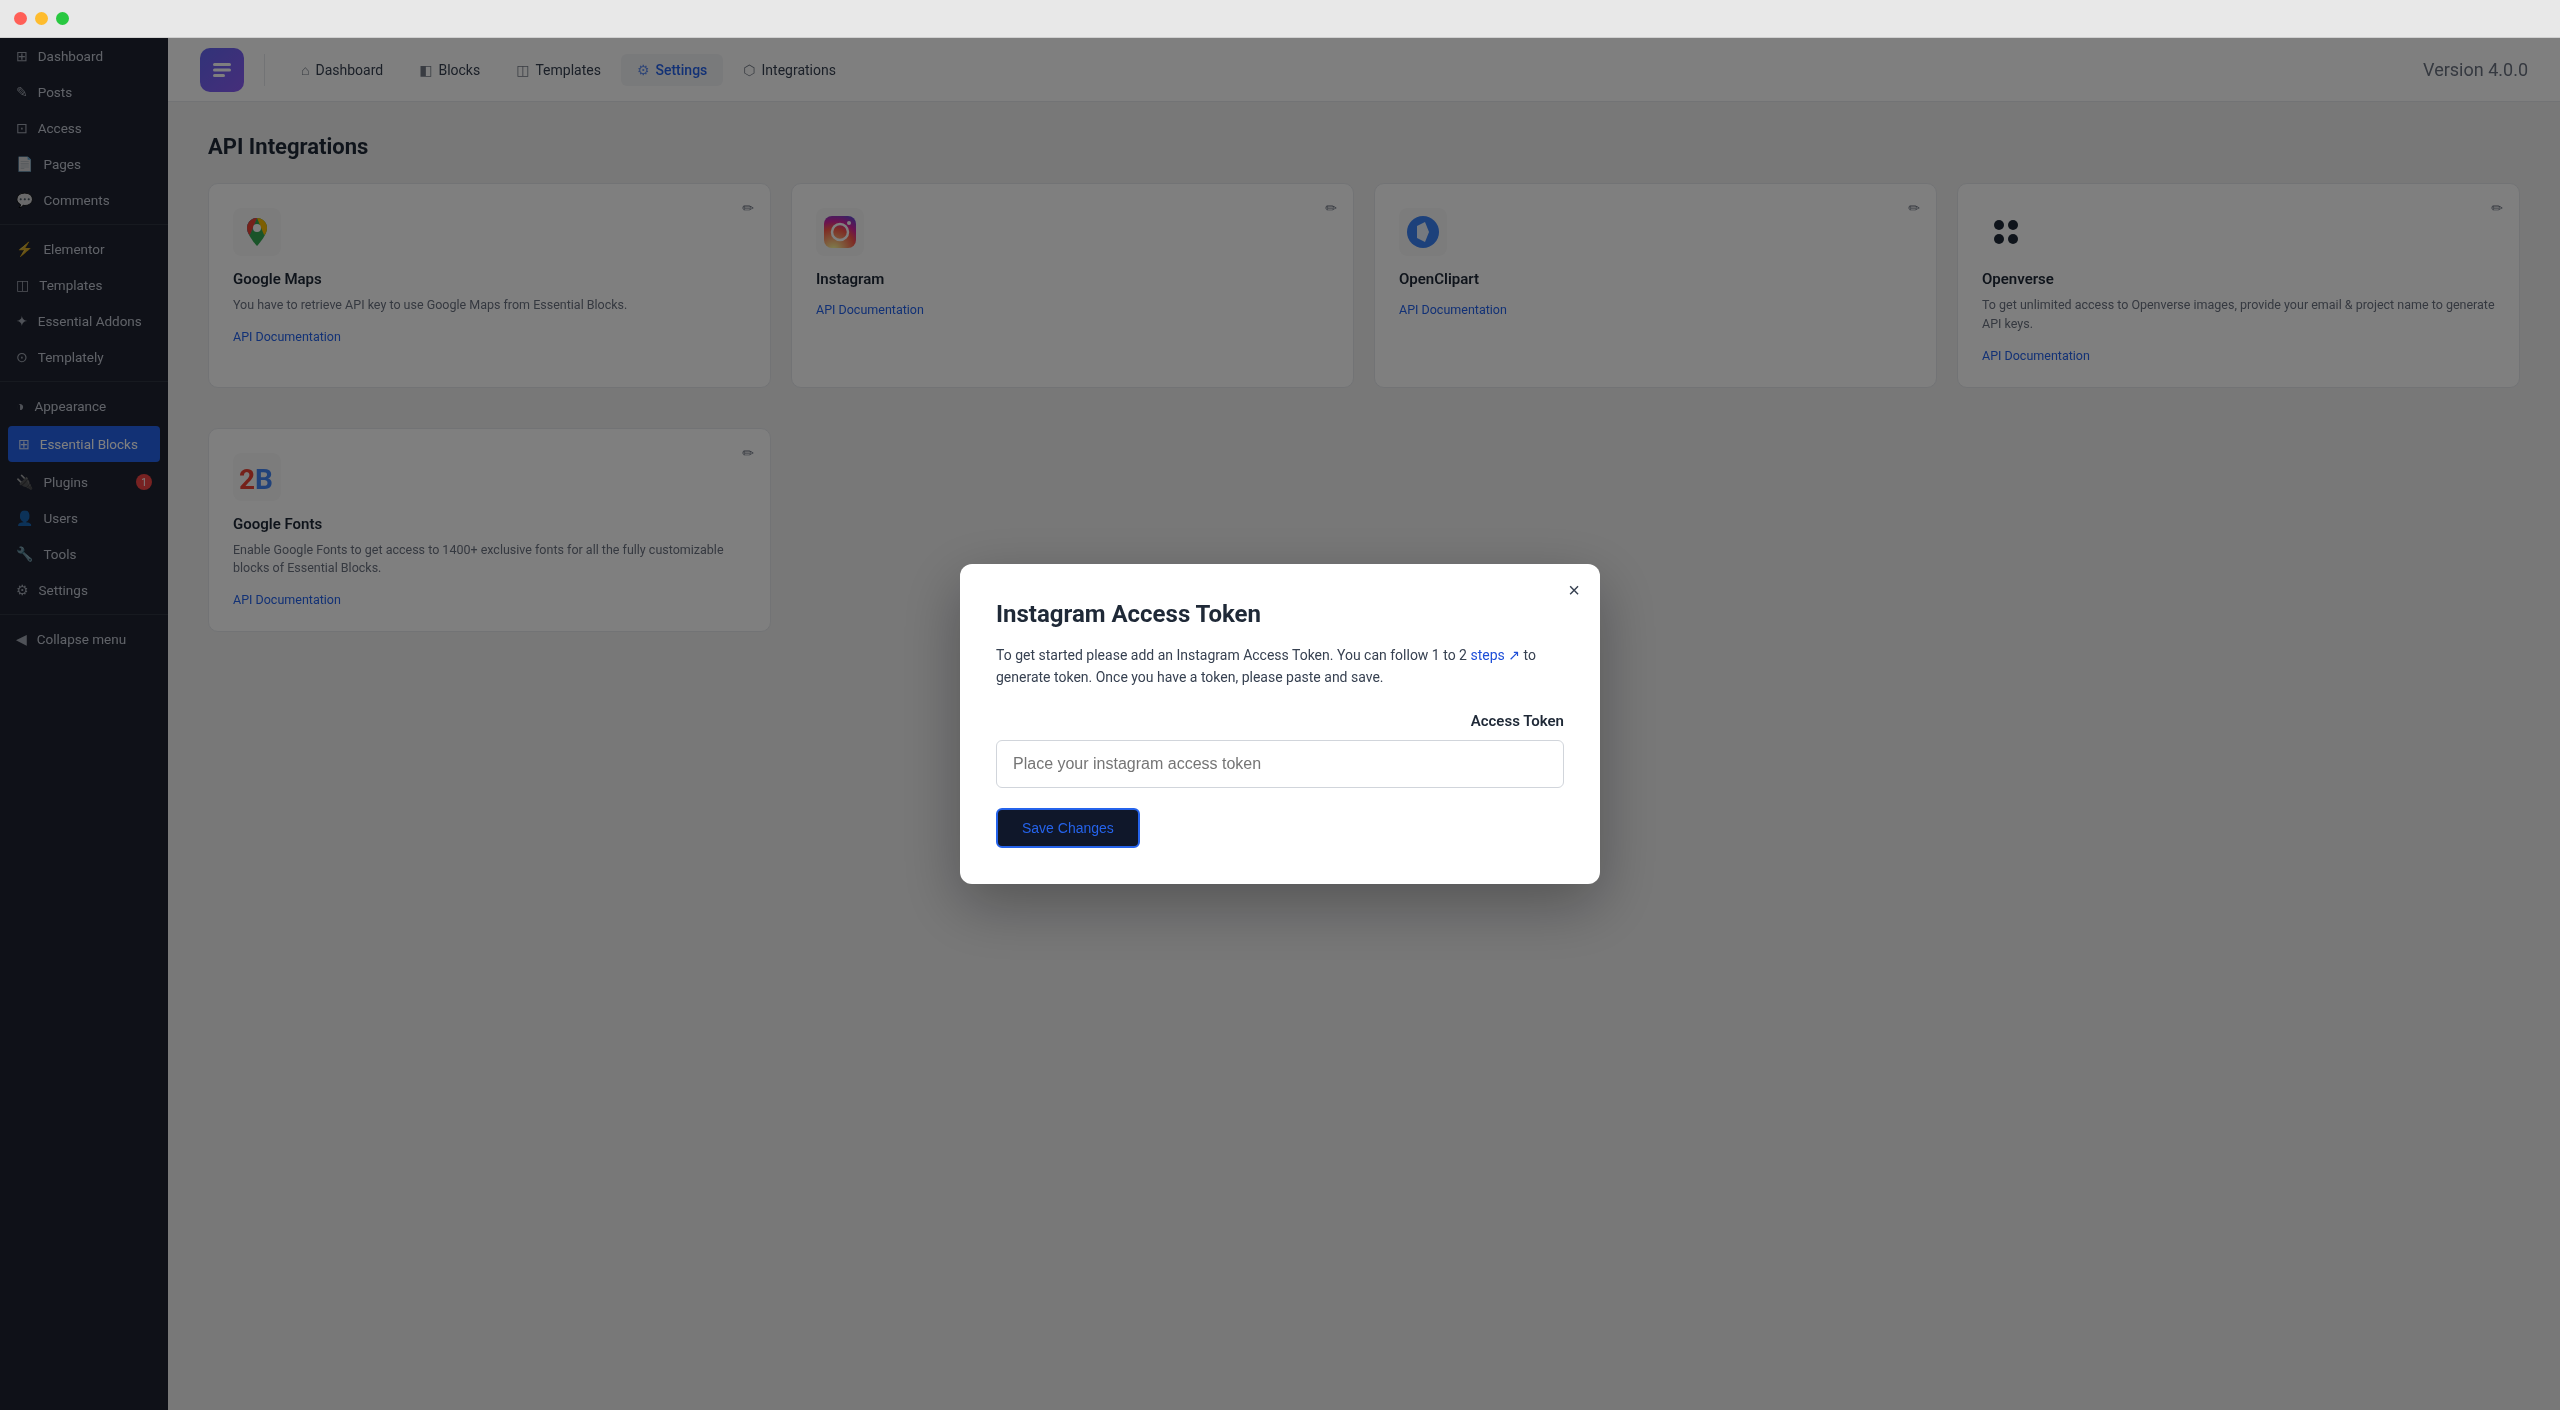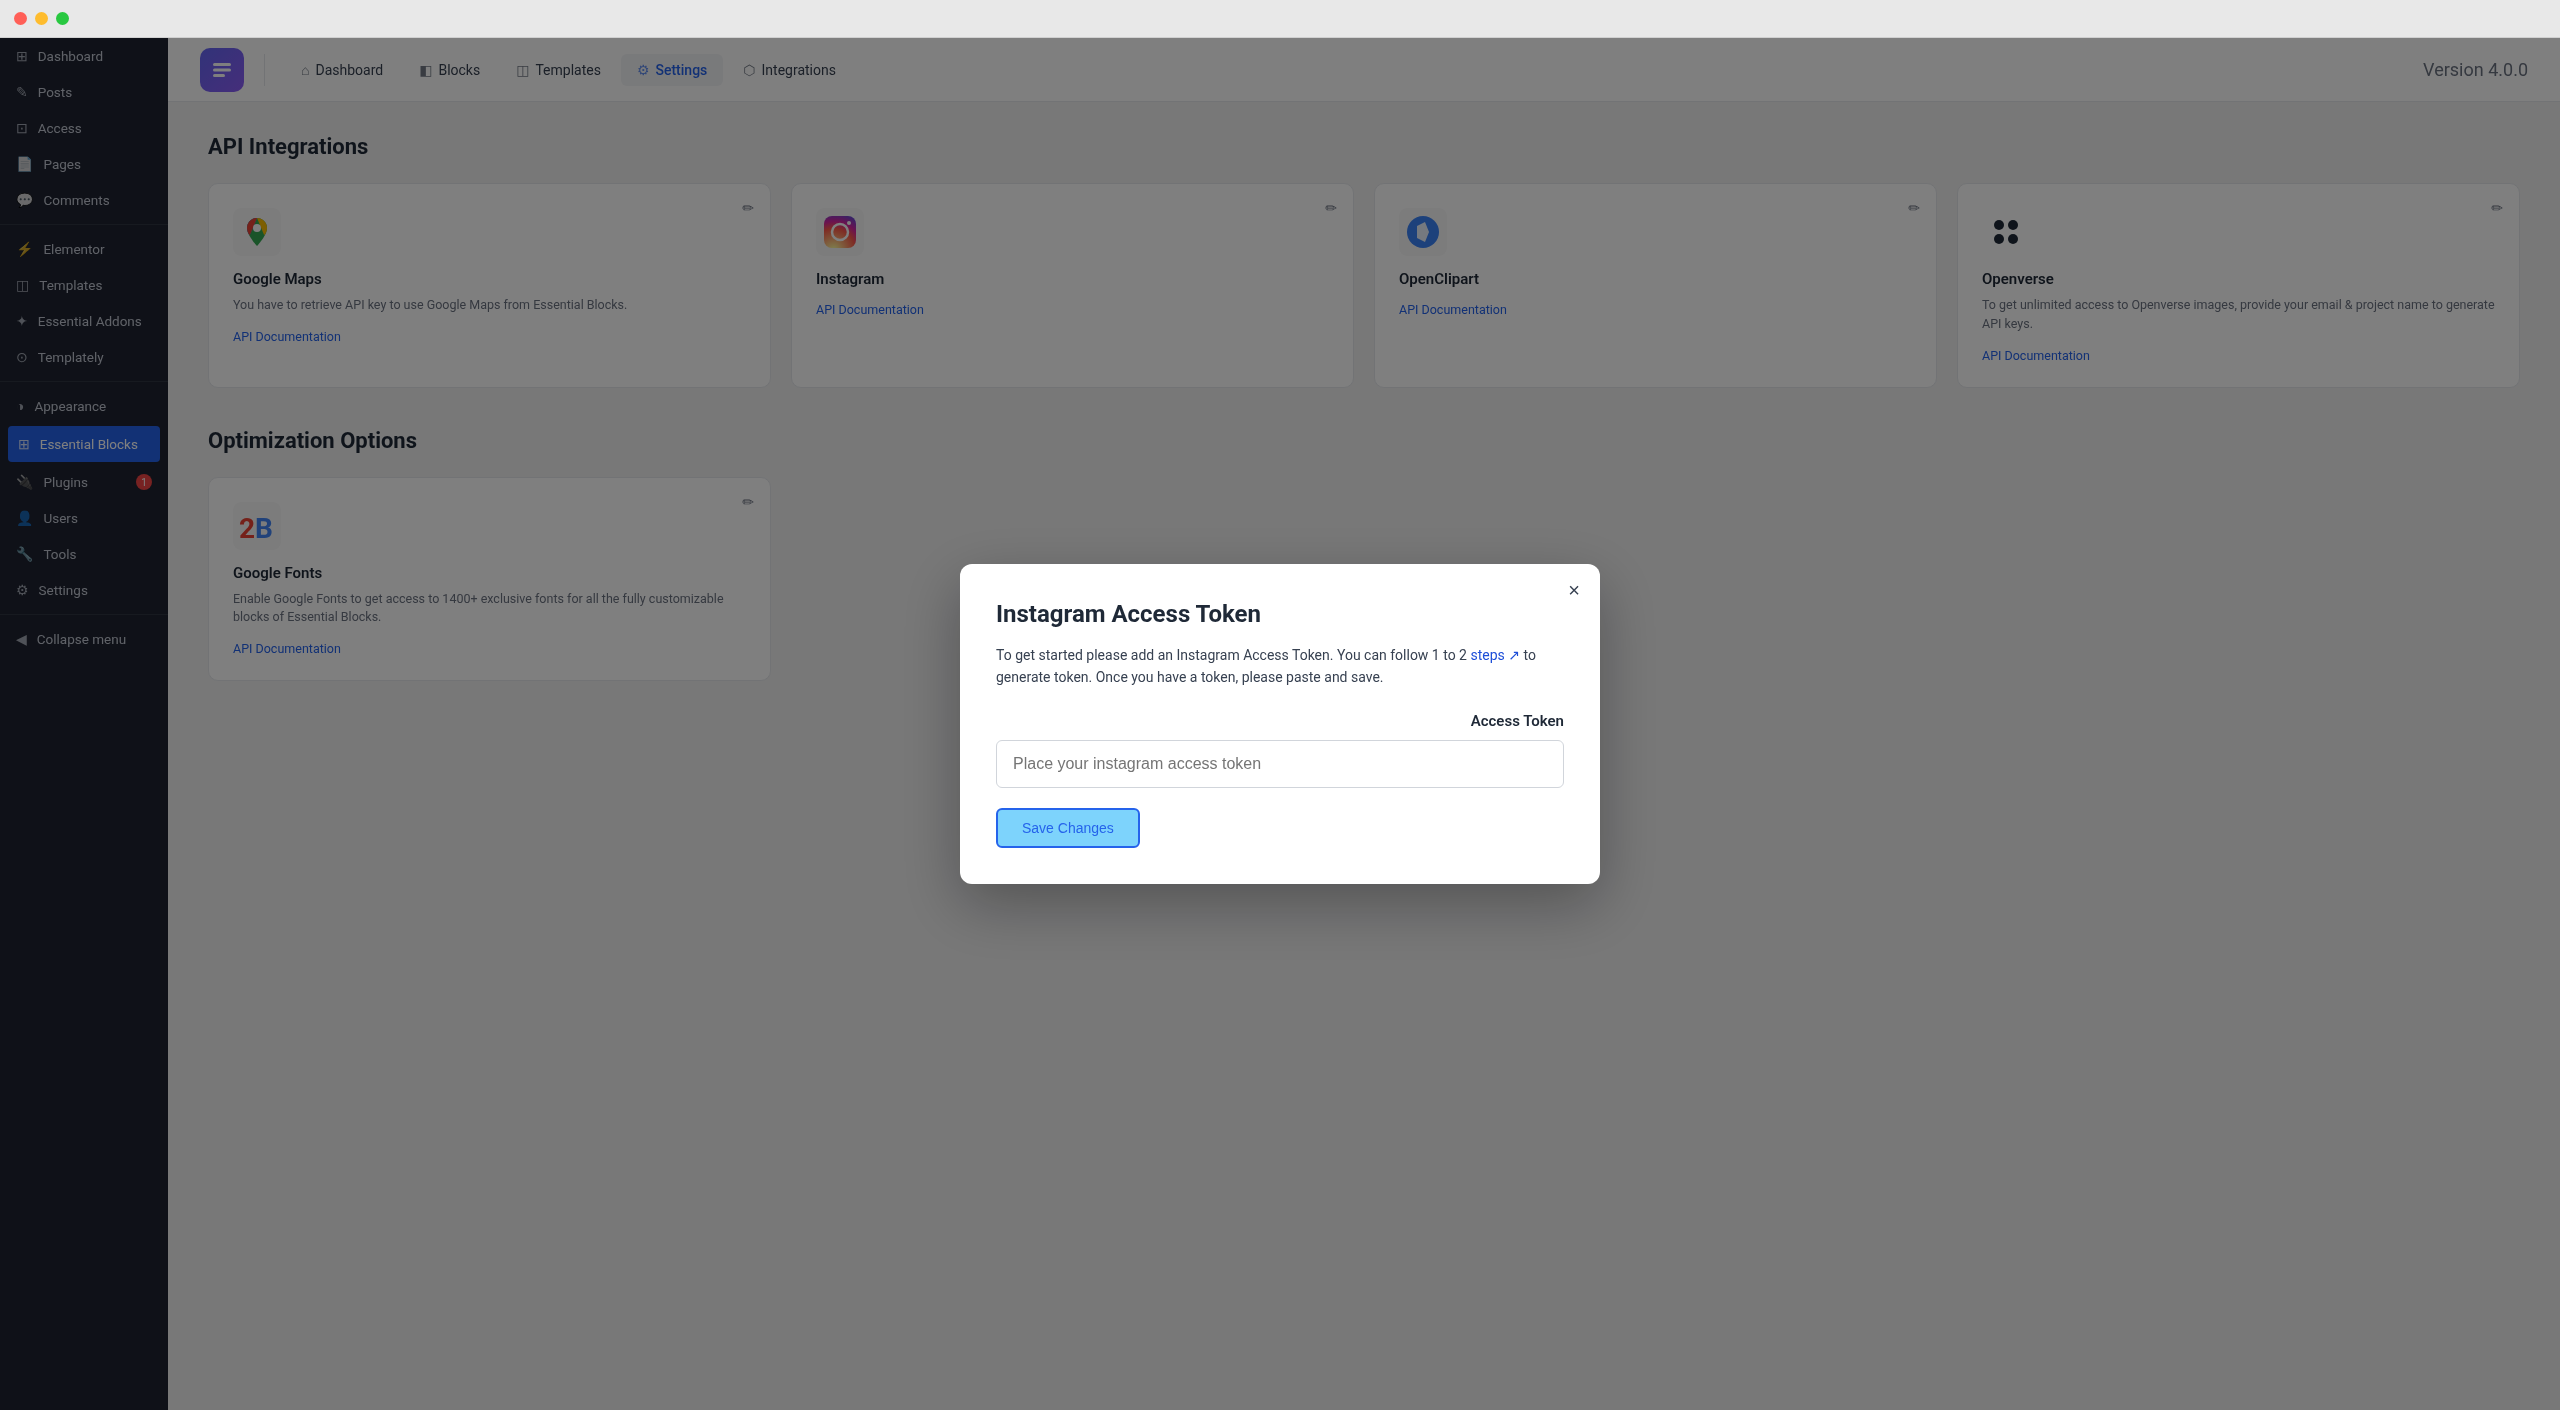--- a/index.html
+++ b/index.html
@@ -108,21 +108,21 @@
     .modal-title { font-size: 24px; font-weight: 700; color: #1f2937; margin-bottom: 16px; }
     .modal-desc { font-size: 14px; color: #374151; line-height: 1.6; margin-bottom: 24px; }
     .modal-desc a { color: #1d4ed8; text-decoration: none; }
     .modal-label { font-size: 15px; font-weight: 600; color: #1f2937; margin-bottom: 10px; text-align: right; }
     .modal-input {
       width: 100%; border: 1px solid #d1d5db; border-radius: 6px;
       padding: 14px 16px; font-size: 16px; color: #9ca3af;
       outline: none; margin-bottom: 20px;
     }
     .modal-save-btn {
-      border: 2px solid #2563eb; background: #7dd3fc; color: #2563eb;
+      border: 2px solid #2563eb; background: #0f172a; color: #2563eb;
       padding: 10px 24px; border-radius: 6px; font-size: 14px; font-weight: 500;
       cursor: pointer; transition: background 0.15s;
     }
   </style>
 </head>
 <body>
 
 <div class="title-bar">
   <div class="title-bar-btn btn-close"></div>
   <div class="title-bar-btn btn-min"></div>
@@ -307,21 +307,20 @@
             <div class="openverse-dot" style="background:#1f2937"></div>
           </div>
         </div>
         <div class="card-title">Openverse</div>
         <div class="card-desc">To get unlimited access to Openverse images, provide your email &amp; project name to generate API keys.</div>
         <div class="card-link">API Documentation</div>
       </div>
 
     </div>
 
-    <div class="section-title">Optimization Options</div>
 
     <div class="opt-cards-grid">
 
       <div class="card">
         <div class="card-edit-btn">✏</div>
         <div class="card-icon">
           <svg width="48" height="48" viewBox="0 0 48 48">
             <rect width="48" height="48" rx="8" fill="#f8f8f8"></rect>
             <text x="6" y="36" font-size="28" font-weight="bold" fill="#ea4335">2</text>
             <text x="22" y="36" font-size="28" font-weight="bold" fill="#4285f4">B</text>

